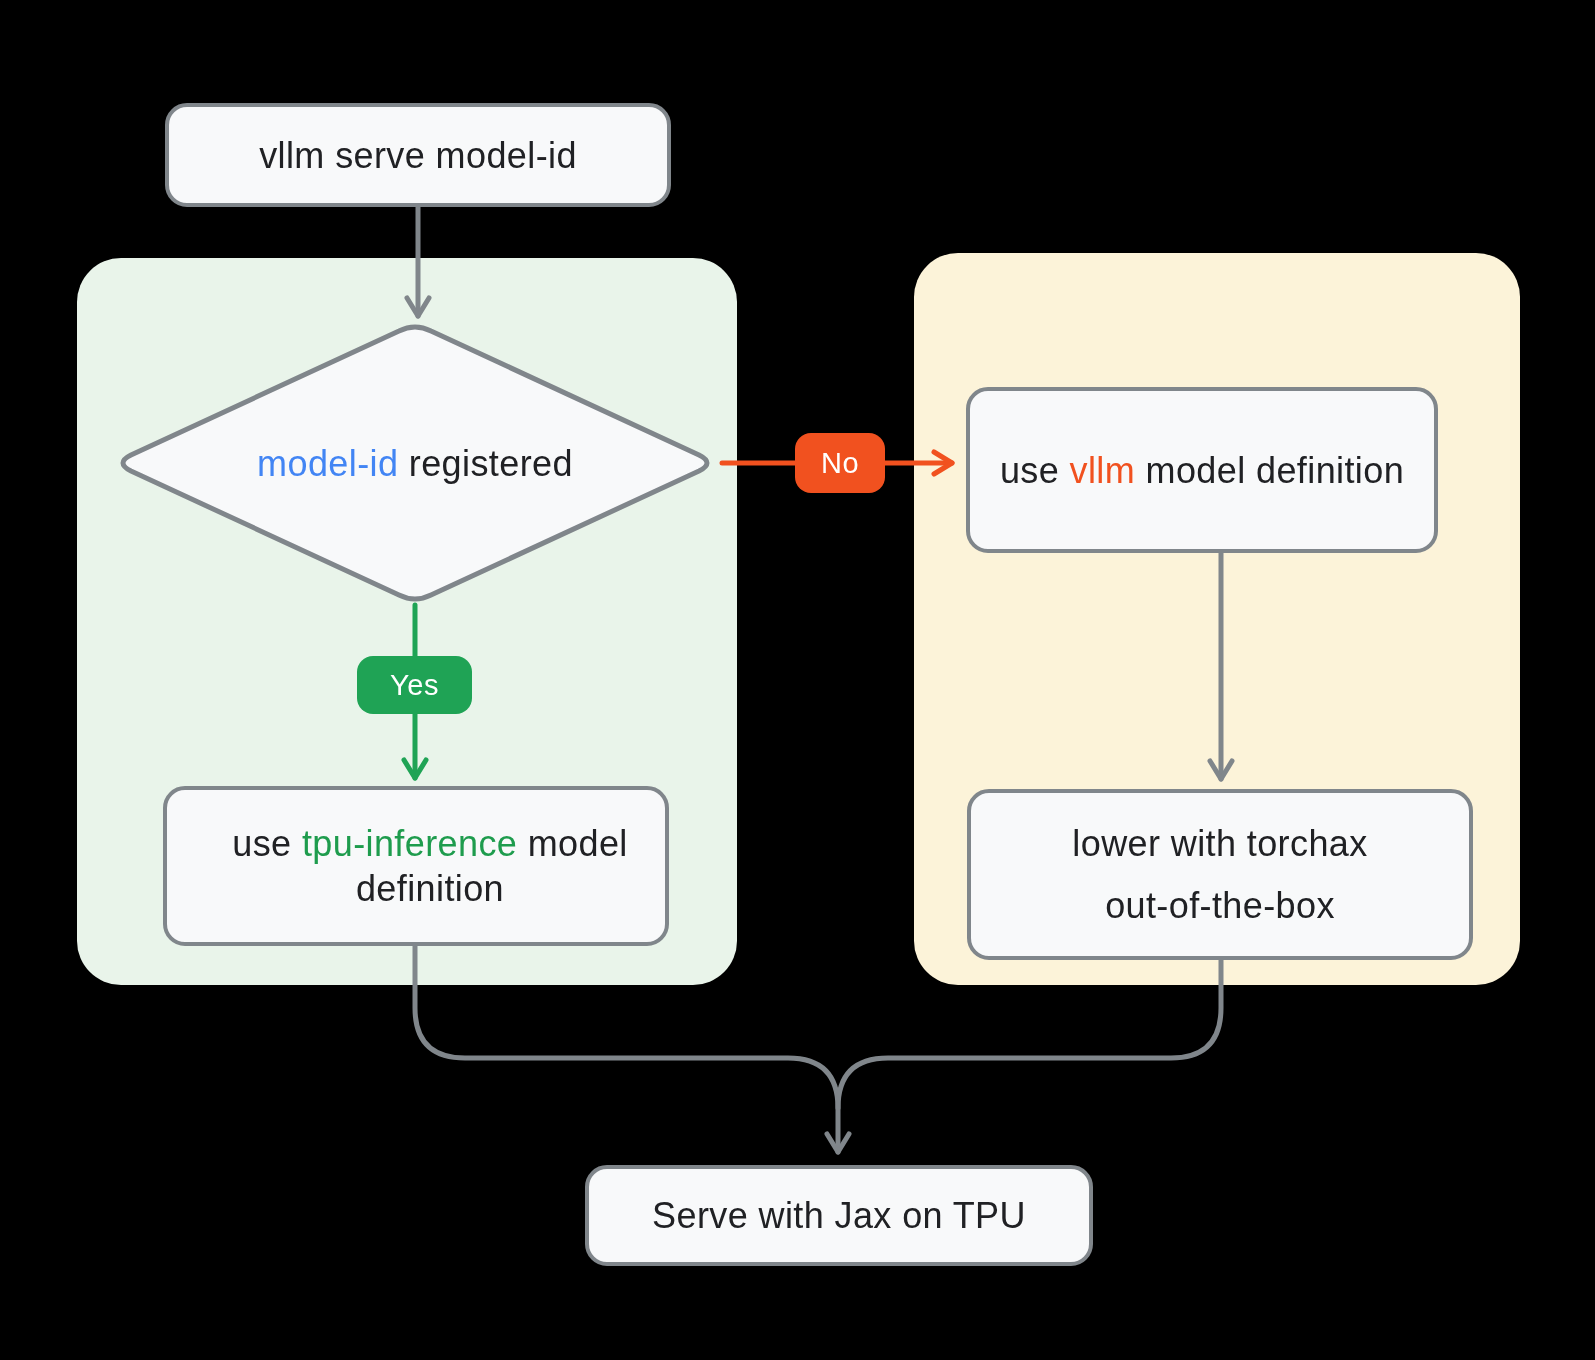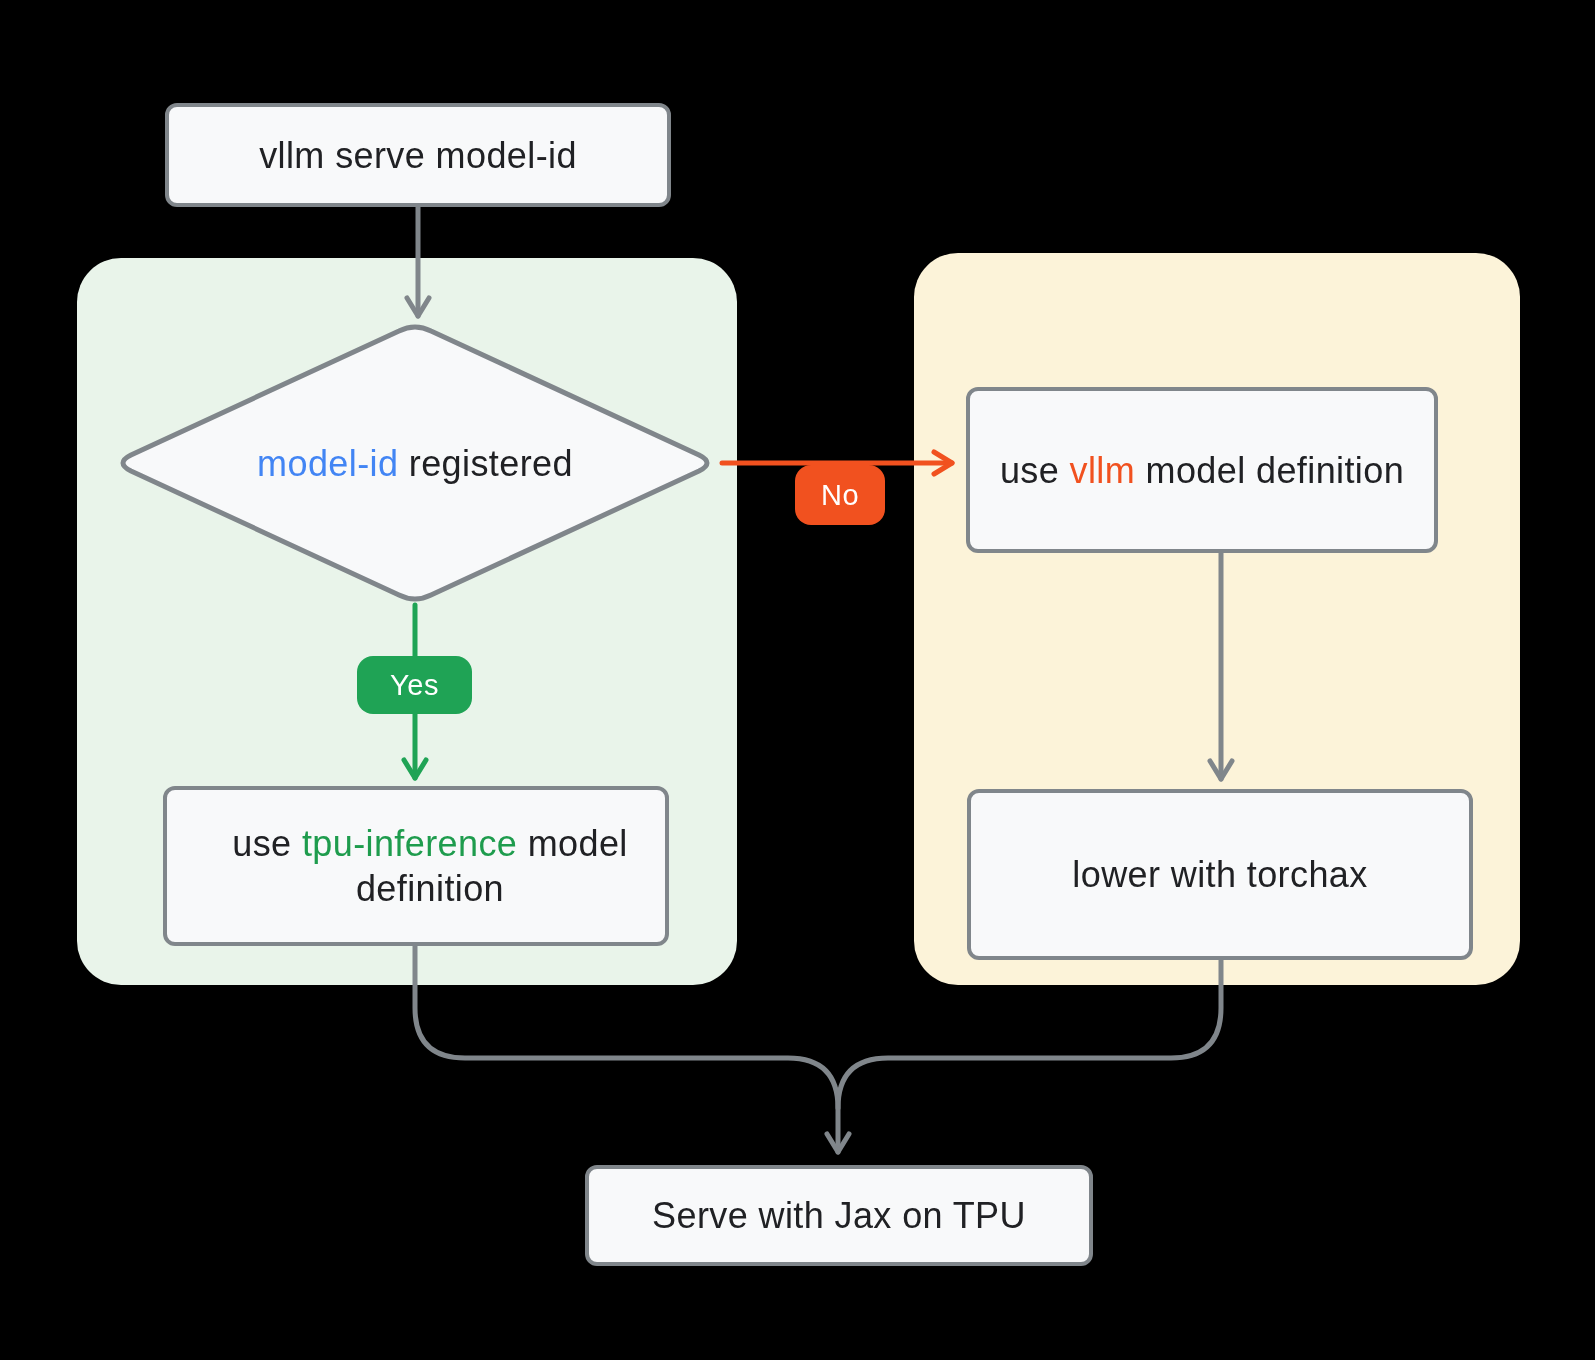--- a/index.html
+++ b/index.html
@@ -16,21 +16,21 @@
   svg.connectors{position:absolute;left:0;top:0;width:1595px;height:1360px;}
   .edge{fill:none;stroke-width:5px;stroke-linecap:round;stroke-linejoin:round;}
   .edge.gray{stroke:var(--line_gray);}
   .edge.green{stroke:var(--green_badge);}
   .edge.orange{stroke:var(--orange);}
   .diamond{fill:var(--node_fill);stroke:var(--line_gray);stroke-width:5px;stroke-linejoin:round;}
   .node{
     position:absolute;
     background:var(--node_fill);
     border:4.5px solid var(--line_gray);
-    border-radius:12px;
+    border-radius:22px;
     display:flex;flex-direction:column;justify-content:center;align-items:center;
     font-size:36px;line-height:45px;letter-spacing:0.4px;
     color:var(--text);
     box-sizing:border-box;
     text-align:center;
   }
   .free-text{
     position:absolute;
     display:flex;flex-direction:column;justify-content:center;align-items:center;
     font-size:36px;line-height:45px;letter-spacing:0.4px;
@@ -92,34 +92,35 @@
   </div>
 
   <div class="free-text" style="left:165px;top:417px;width:500px;height:92px;">
     <div class="line"><span class="c-blue">model-id</span><span> registered</span></div>
   </div>
 
   <div class="badge yes" style="left:357px;top:656px;width:115px;height:58px;">
     <span>Yes</span>
   </div>
 
-  <div class="badge no" style="left:795px;top:433px;width:90px;height:60px;margin-top:32px;">
+  <div class="badge no" style="left:795px;top:433px;width:90px;height:60px;">
     <span>No</span>
   </div>
 
   <div class="node" style="left:163px;top:786px;width:506px;height:160px;padding-left:28px;">
     <div class="line"><span>use </span><span class="c-green">tpu-inference</span><span> model</span></div>
     <div class="line"><span>definition</span></div>
   </div>
 
   <div class="node" style="left:966px;top:387px;width:472px;height:166px;">
     <div class="line"><span>use </span><span class="c-orange">vllm</span><span> model definition</span></div>
   </div>
 
   <div class="node" style="left:967px;top:789px;width:506px;height:171px;gap:17px;">
     <div class="line"><span>lower with torchax</span></div>
+    <div class="line"><span>out-of-the-box</span></div>
   </div>
 
   <div class="node" style="left:585px;top:1165px;width:508px;height:101px;">
     <div class="line"><span>Serve with Jax on TPU</span></div>
   </div>
 
 </div>
 
 </body></html>

